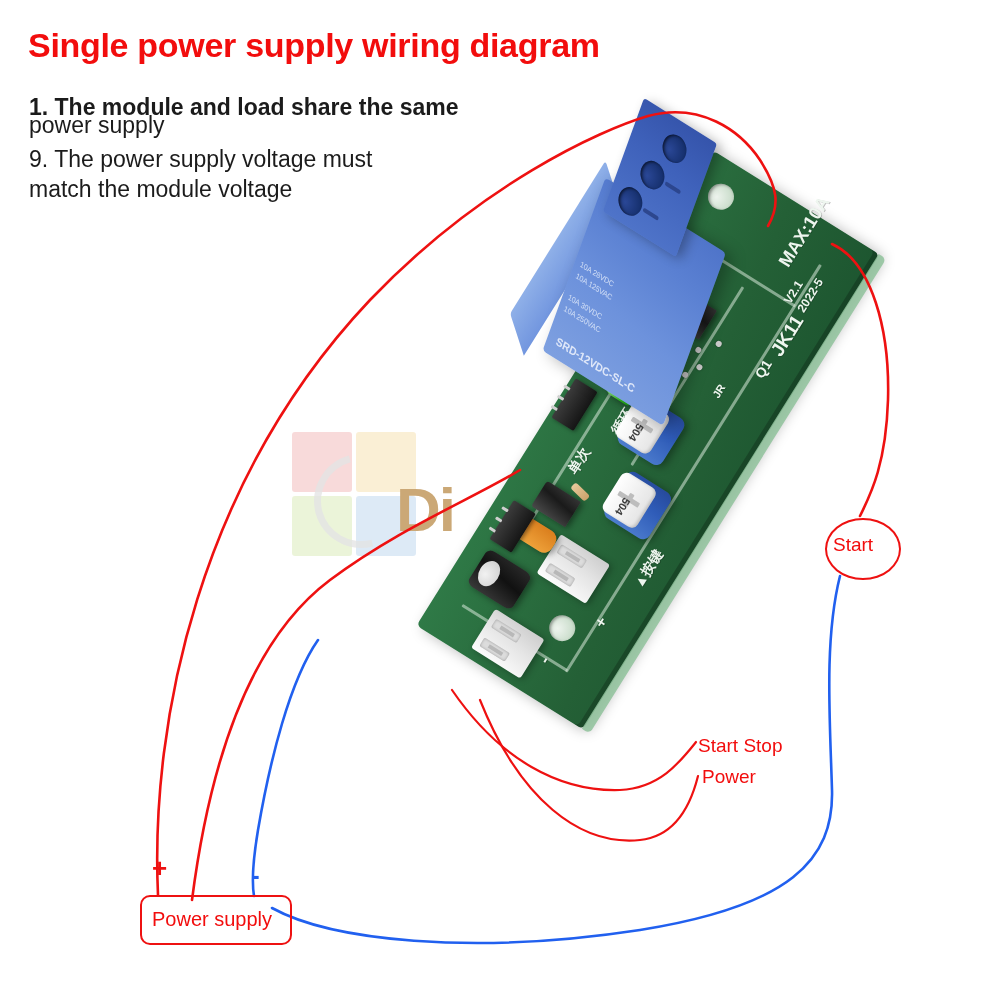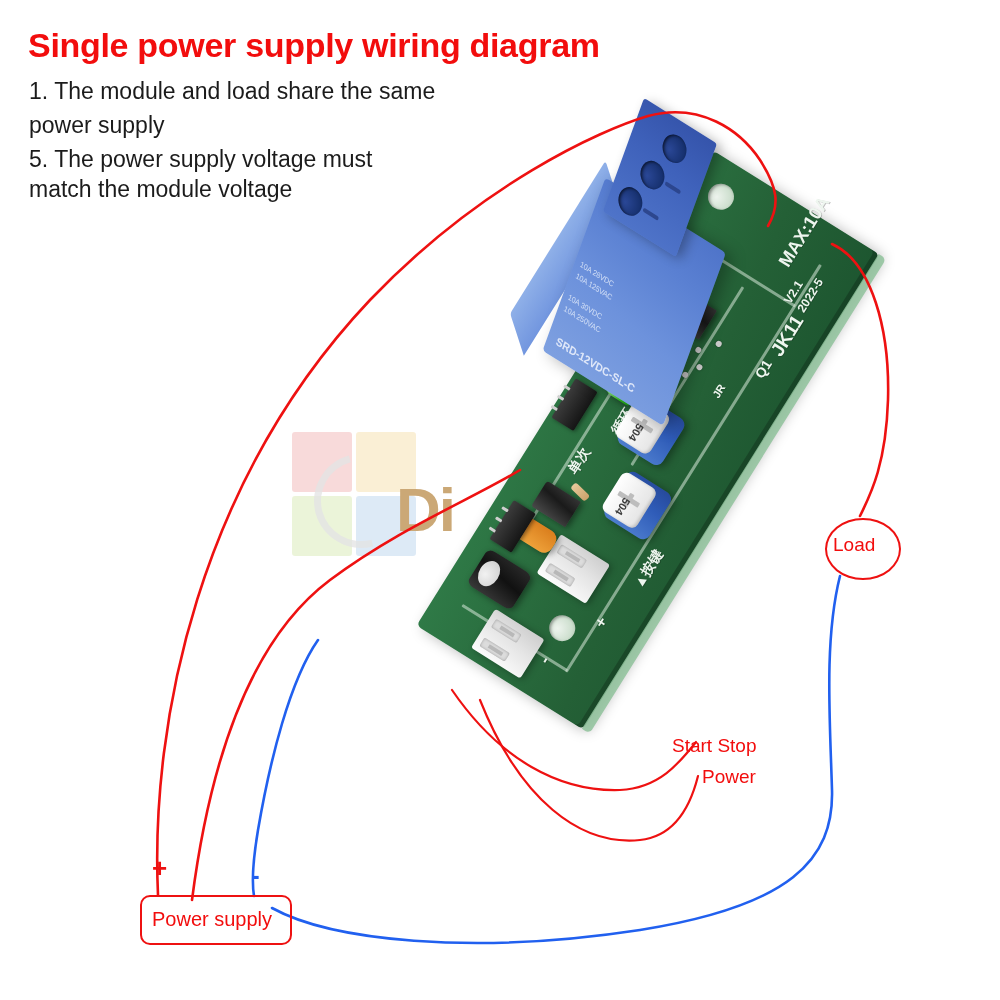--- a/index.html
+++ b/index.html
@@ -4,21 +4,21 @@
 <style>
   html,body{margin:0;padding:0;}
   body{width:1000px;height:1000px;background:#ffffff;overflow:hidden;
        font-family:"Liberation Sans",sans-serif;position:relative;}
   #stage{position:absolute;left:0;top:0;width:820px;height:1000px;}
 
   
   .title{position:absolute;left:28px;top:26px;font-size:34px;font-weight:bold;
          color:#f20d0d;letter-spacing:-.3px;white-space:nowrap;}
   .note{position:absolute;left:29px;font-size:23px;color:#1b1b1b;white-space:nowrap;}
-  .n1{top:78px;} .n2{top:112px;} .n3{top:146px;} .n4{top:176px;}
+  .n1{top:94px;font-weight:bold;} .n2{top:112px;} .n3{top:146px;} .n4{top:176px;}
 
   
   .wm{position:absolute;left:292px;top:432px;width:230px;height:140px;opacity:.55;}
   .wm .sq{position:absolute;width:60px;height:60px;border-radius:3px;}
   .wm .sq1{left:0;top:0;background:#f3bcbc;}
   .wm .sq2{left:64px;top:0;background:#f7e2b4;}
   .wm .sq3{left:0;top:64px;background:#dcecbb;}
   .wm .sq4{left:64px;top:64px;background:#c3d9ef;}
   .wm .ring{position:absolute;left:22px;top:22px;width:80px;height:80px;border-radius:50%;
             border:7px solid #cfcfcf;border-top-color:transparent;border-right-color:transparent;
@@ -32,21 +32,21 @@
   
   .callout{position:absolute;color:#f20d0d;font-size:19px;white-space:nowrap;}
   .lbl-load{left:833px;top:534px;}
   .load-circle{position:absolute;left:825px;top:518px;width:72px;height:58px;
                border:2.5px solid #ee1111;border-radius:50%;}
   .ps-box{position:absolute;left:140px;top:895px;width:148px;height:46px;
           border:2.5px solid #ee1111;border-radius:10px;}
   .lbl-ps{left:152px;top:908px;font-size:20px;}
   .lbl-plus{left:152px;top:853px;font-size:26px;font-weight:bold;color:#ee1111;}
   .lbl-minus{left:251px;top:860px;font-size:26px;font-weight:bold;color:#2160ef;}
-  .lbl-ss{left:672px;top:735px;}
+  .lbl-ss{left:698px;top:735px;}
   .lbl-btn{left:702px;top:766px;}
 
   
   #board-wrap{position:absolute;left:240px;top:160px;width:700px;height:700px;}
   .board{position:absolute;left:128px;top:182px;width:560px;height:196px;
          transform:rotate(-58deg);transform-origin:50% 50%;}
   .pcb{position:absolute;inset:0;border-radius:5px;
        background:linear-gradient(172deg,#2f7a47 0%,#2a6e3f 28%,#246036 62%,#1d5630 100%);
        box-shadow:0 6px 14px rgba(0,0,0,.28), inset 0 -6px 0 rgba(0,0,0,.22);}
   .pcb-edge{position:absolute;left:0;bottom:-8px;width:100%;height:9px;border-radius:0 0 5px 5px;
@@ -121,21 +121,21 @@
        background:linear-gradient(#e8c99a,#caa26b);}
 </style>
 </head>
 <body>
 
 <div id="stage">
 
   <div class="title">Single power supply wiring diagram</div>
   <div class="note n1">1. The module and load share the same</div>
   <div class="note n2">power supply</div>
-  <div class="note n3">5. The power supply voltage must</div>
+  <div class="note n3">9. The power supply voltage must</div>
   <div class="note n4">match the module voltage</div>
 
   <div class="wm">
     <div class="sq sq1"></div>
     <div class="sq sq2"></div>
     <div class="sq sq3"></div>
     <div class="sq sq4"></div>
     <div class="ring"></div>
     <div class="dtxt">Di</div>
   </div>
@@ -253,21 +253,21 @@
 
       <path d="M318 640 C 290 680 270 760 258 830 C 252 866 252 884 254 896" stroke="#2160ef" stroke-width="2.6"></path>
 
       <path d="M452 690 C 500 760 560 792 620 790 C 660 788 680 762 696 742" stroke="#ee1111" stroke-width="2.2"></path>
 
       <path d="M480 700 C 520 800 580 846 640 840 C 678 836 692 800 698 776" stroke="#ee1111" stroke-width="2.2"></path>
     </g>
   </svg>
 
   <div class="load-circle"></div>
-  <div class="callout lbl-load">Load</div>
+  <div class="callout lbl-load">Start</div>
 
   <div class="ps-box"></div>
   <div class="callout lbl-ps">Power supply</div>
   <div class="callout lbl-plus">+</div>
   <div class="callout lbl-minus">-</div>
 
   <div class="callout lbl-ss">Start Stop</div>
   <div class="callout lbl-btn">Power</div>
 </div>
 

